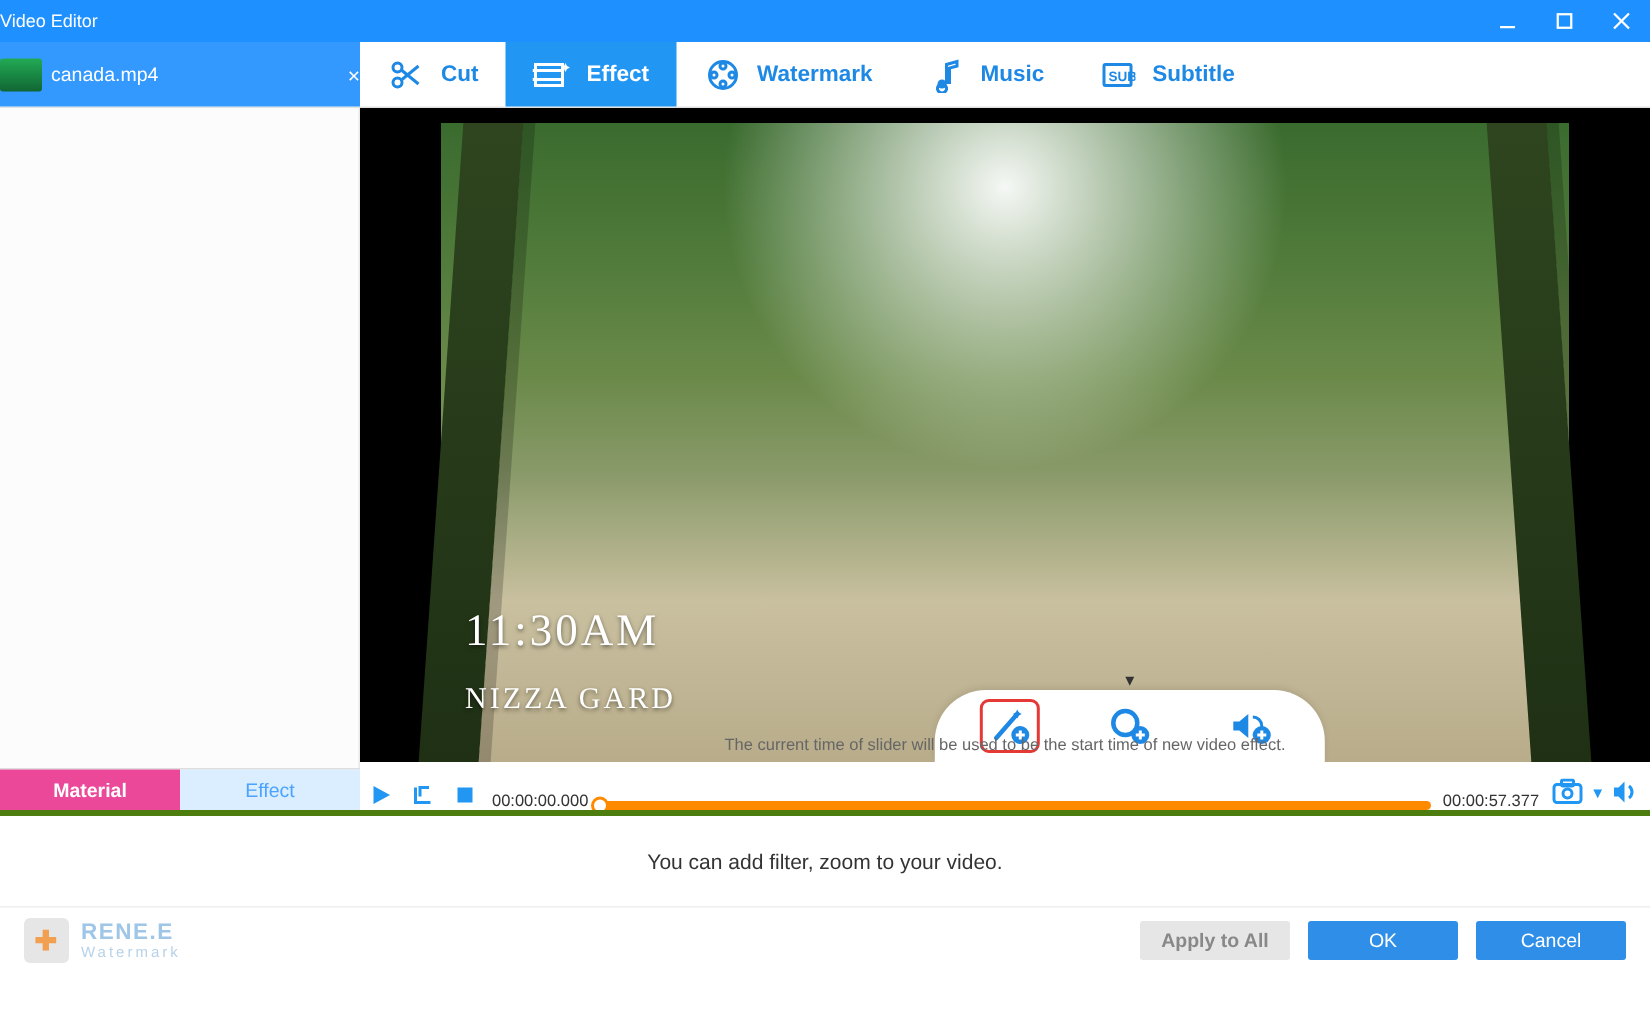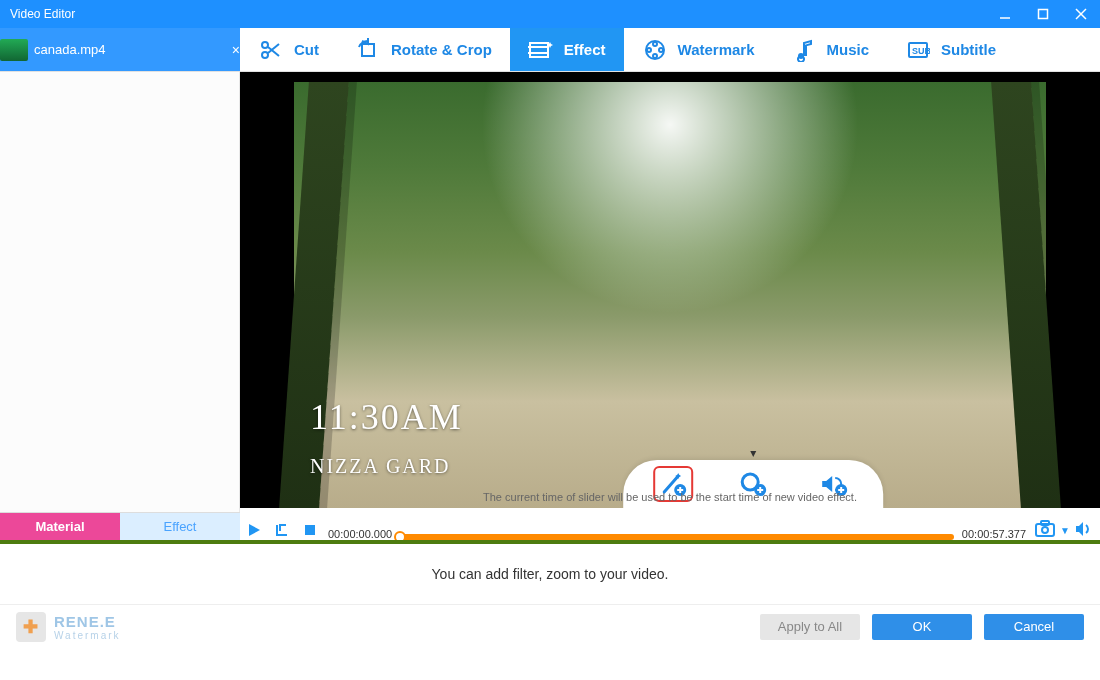--- a/index.html
+++ b/index.html
@@ -1,19 +1,19 @@
 <!DOCTYPE html>
 <html><head>
 <meta charset="utf-8">
 <style>
   * { box-sizing: border-box; margin: 0; padding: 0; font-family: "Segoe UI", Arial, sans-serif; }
   body { width: 1100px; height: 680px; overflow: hidden; background: #fff; }
 
   
-  .titlebar { height: 28px; background: #1e90ff; color: #fff; display: flex; align-items: center; padding-left: 10px; font-size: 12px; }
+  .titlebar { height: 28px; background: #1e90ff; color: #fff; display: flex; align-items: center; font-size: 12px; }
   .titlebar .spacer { flex: 1; }
   .titlebar .winbtn { width: 38px; height: 28px; display: flex; align-items: center; justify-content: center; color: #fff; }
   .titlebar .winbtn svg { display: block; }
 
   
   .toprow { height: 44px; display: flex; align-items: stretch; background: #fff; border-bottom: 1px solid #e1e1e1; }
   .filetab { width: 240px; background: #3399ff; color: #fff; display: flex; align-items: center; padding: 0 0; font-size: 13px; gap: 6px; }
   .filetab .thumb { width: 28px; height: 22px; background: linear-gradient(#2a5, #163); border-radius: 2px; }
   .filetab .close { margin-left: auto; font-size: 14px; }
   .maintabs { flex: 1; display: flex; align-items: stretch; }
@@ -33,21 +33,21 @@
   .preview { flex: 1; position: relative; overflow: hidden; }
   .previewimg { position: absolute; left: 54px; top: 10px; right: 54px; bottom: 0;
     background:
       radial-gradient(circle at 50% 10%, rgba(255,255,255,0.95), rgba(255,255,255,0) 35%),
       linear-gradient(180deg, #3a6b2e 0%, #4f7a3a 20%, #6b8a4a 40%, #8a9a6a 55%, #c9c0a0 75%, #b8ac8a 100%);
   }
   
   .previewimg::before, .previewimg::after { content: ""; position: absolute; top: 0; bottom: 0; width: 40px; background: linear-gradient(180deg, #2e451f, #1f3014); box-shadow: 8px 0 0 rgba(0,0,0,0.2); }
   .previewimg::before { left: 0; transform: skewX(-4deg); }
   .previewimg::after  { right: 0; transform: skewX(4deg); }
-  .overlay-time { position: absolute; left: 16px; bottom: 70px; color: #fff; font-family: Georgia, serif; font-size: 36px; letter-spacing: 2px; text-shadow: 0 1px 3px rgba(0,0,0,0.5); }
+  .overlay-time { position: absolute; left: 16px; bottom: 70px; color: #fff; font-family: Georgia, serif; font-size: 30px; letter-spacing: 2px; text-shadow: 0 1px 3px rgba(0,0,0,0.5); }
   .overlay-name { position: absolute; left: 16px; bottom: 30px; color: #fff; font-family: Georgia, serif; font-size: 20px; letter-spacing: 2px; text-shadow: 0 1px 3px rgba(0,0,0,0.5); }
 
   .burbtns { position: absolute; left: 50%; transform: translateX(-18%); bottom: 0; height: 48px; background: #fff; border-radius: 34px 34px 0 0; padding: 6px 30px; display: flex; gap: 40px; align-items: center; box-shadow: 0 -2px 4px rgba(0,0,0,0.08); }
   .burbtn { width: 40px; height: 36px; display: flex; align-items: center; justify-content: center; border-radius: 6px; }
   .burbtn svg { display: block; }
   .burbtn.highlighted { border: 2px solid #e53935; }
   .burchev { position: absolute; top: -14px; left: 50%; transform: translateX(-50%); color: #333; font-size: 12px; }
 
   
   .timeline { height: 32px; background: #fff; display: flex; align-items: flex-end; padding: 0 8px 0 4px; gap: 8px; font-size: 11px; color: #444; position: relative; }
@@ -60,21 +60,21 @@
 
   
   .bottomarea { height: 108px; background: #fff; display: flex; flex-direction: column; border-top: 4px solid #4d7c0f; position: relative; }
   .hintmsg { flex: 1; display: flex; align-items: center; justify-content: center; color: #333; font-size: 14px; }
   .footer { height: 44px; display: flex; align-items: center; padding: 0 16px; gap: 12px; border-top: 1px solid #eee; }
   .brand { display: flex; align-items: center; gap: 8px; color: #9fc6e6; font-weight: 700; font-size: 15px; letter-spacing: 1px; }
   .brand .sub { font-size: 10px; letter-spacing: 2px; color: #b7d2e8; font-weight: 400; display: block; }
   .brand .bicon { width: 30px; height: 30px; background: #e6e6e6; border-radius: 4px; display: flex; align-items: center; justify-content: center; color: #f0a050; font-size: 18px; }
   .footer .spacer { flex: 1; }
   .btn { min-width: 100px; height: 26px; display: flex; align-items: center; justify-content: center; font-size: 13px; border-radius: 2px; cursor: pointer; }
-  .btn.grey { background: #e6e6e6; color: #888; }
+  .btn.grey { background: #e6e6e6; color: #888; font-weight: bold; }
   .btn.blue { background: #2f8fe8; color: #fff; }
 </style>
 </head>
 <body>
 
 <div class="titlebar">
   <span>Video Editor</span>
   <div class="spacer"></div>
   <div class="winbtn">
     <svg width="12" height="12">
@@ -104,30 +104,20 @@
     <div class="mtab">
       <span class="ticon">
         <svg width="24" height="24" viewBox="0 0 24 24" fill="none" stroke="#1e88e5" stroke-width="2">
             <circle cx="6" cy="7" r="3"></circle>
             <circle cx="6" cy="17" r="3"></circle>
             <line x1="9" y1="9" x2="20" y2="18"></line>
             <line x1="9" y1="15" x2="20" y2="6"></line>
           </svg>
       </span>
       <span>Cut</span>
-    </div>
-    <div class="mtab">
-      <span class="ticon">
-        <svg width="24" height="24" viewBox="0 0 24 24" fill="none" stroke="#1e88e5" stroke-width="2">
-            <rect x="6" y="6" width="12" height="12"></rect>
-            <path d="M3 9 A9 9 0 0 1 12 3"></path>
-            <polyline points="12,0 12,6 6,3"></polyline>
-          </svg>
-      </span>
-      <span>Rotate &amp; Crop</span>
     </div>
     <div class="mtab active">
       <span class="ticon">
         <svg width="26" height="24" viewBox="0 0 26 24" fill="none" stroke="#fff" stroke-width="2">
             <rect x="2" y="5" width="18" height="14"></rect>
             <line x="2" y1="9" x2="20" y2="9"></line>
             <line x="2" y1="15" x2="20" y2="15"></line>
             <path d="M22 4 l1 2 l2 1 l-2 1 l-1 2 l-1 -2 l-2 -1 l2 -1 z" fill="#fff" stroke="none"></path>
           </svg>
       </span>

